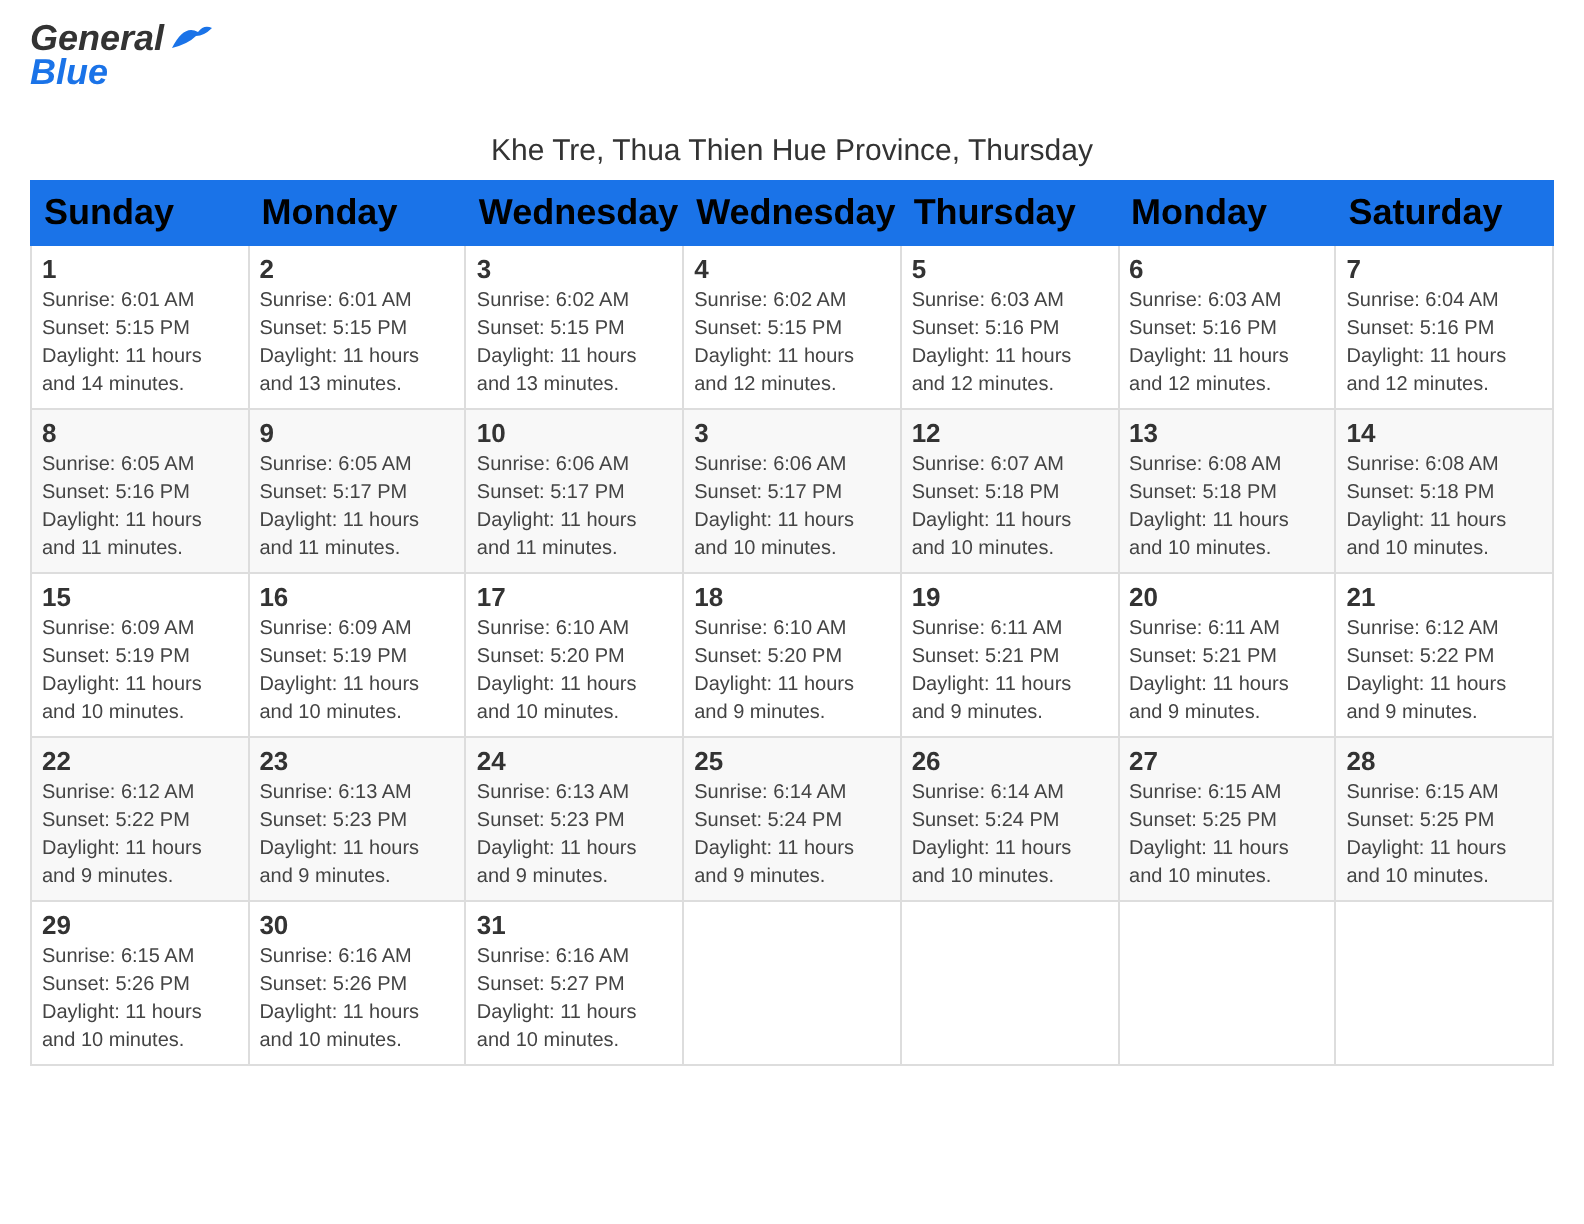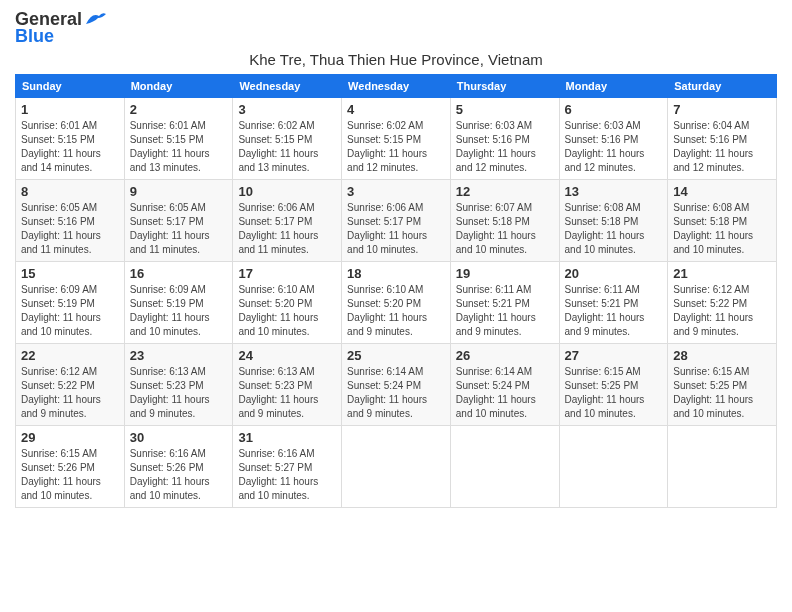--- a/index.html
+++ b/index.html
@@ -7,21 +7,22 @@
       font-family: Arial, sans-serif;
       background: #fff;
       width: 792px;
       min-height: 612px;
       padding: 10px 15px;
     }
     .header-area {
       display: flex;
       align-items: flex-end;
       justify-content: space-between;
-      margin-bottom: 4px;
+      margin-bottom: 20px;
+      font-style: italic;
     }
     .logo {
       display: flex;
       flex-direction: column;
       align-items: flex-start;
     }
     .logo-text {
       display: flex;
       align-items: center;
       font-size: 18px;
@@ -51,24 +52,24 @@
       text-align: center;
       margin-bottom: 6px;
     }
     .calendar-table {
       width: 100%;
       border-collapse: collapse;
       table-layout: fixed;
     }
     .calendar-table th {
       background: #1a73e8;
-      color: #ffffff;
+      color: #000000;
       text-align: left;
       padding: 5px 6px;
-      font-size: 11px;
+      font-size: 18px;
       font-weight: bold;
       border: 1px solid #1a73e8;
     }
     .calendar-table td {
       vertical-align: top;
       padding: 4px 5px;
       font-size: 10.5px;
       color: #333;
       border: 1px solid #ddd;
       height: 80px;
@@ -101,21 +102,21 @@
   <div class="logo">
     <div class="logo-text">
       <span class="logo-general">General</span>
       <svg class="logo-bird" viewBox="0 0 22 18" xmlns="http://www.w3.org/2000/svg">
         <path d="M2 14 Q8 2 15 6 Q18 2 22 4 Q18 8 14 8 Q10 12 2 14Z" fill="#1a73e8"></path>
       </svg>
     </div>
     <span class="logo-blue" style="font-size:18px;font-weight:bold;margin-top:-2px;">Blue</span>
   </div>
 </div>
-<div class="location-title">Khe Tre, Thua Thien Hue Province, Vietnam</div>
+<div class="location-title">Khe Tre, Thua Thien Hue Province, Thursday</div>
 
 <table class="calendar-table">
   <thead>
     <tr>
     <th>Sunday</th>
         <th>Monday</th>
         <th>Wednesday</th>
         <th>Wednesday</th>
         <th>Thursday</th>
         <th>Monday</th>

